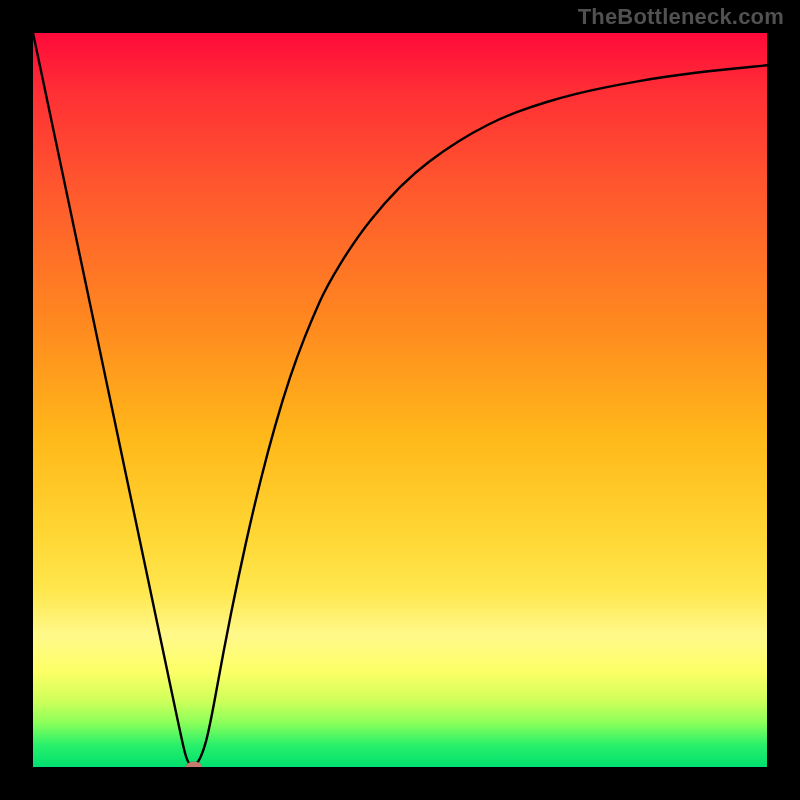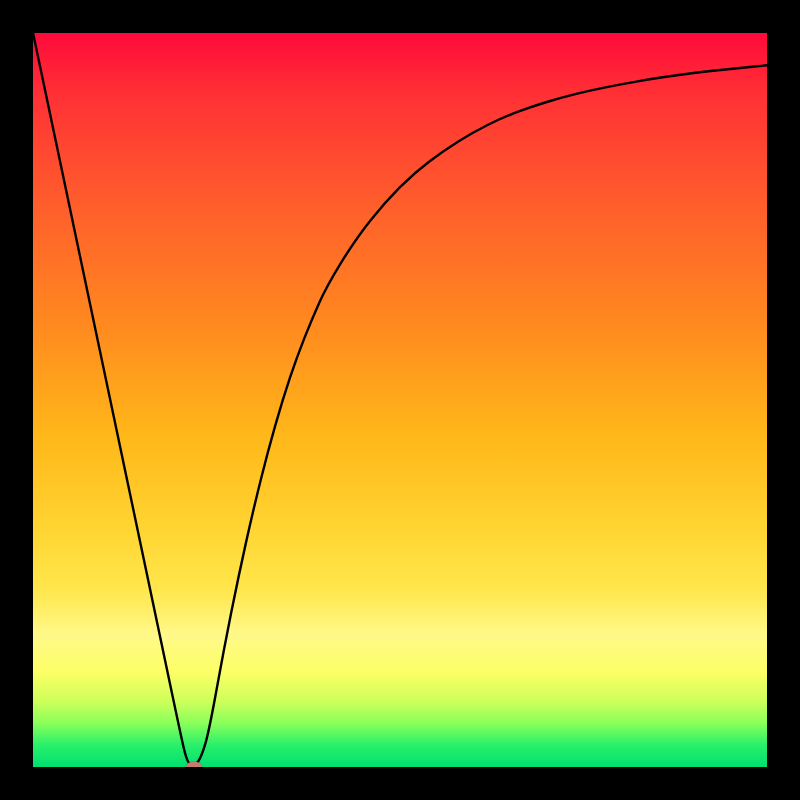--- a/index.html
+++ b/index.html
@@ -68,20 +68,21 @@
     background: #c77a6e;
     transform: translate(-50%, -50%);
     box-shadow: 0 0 0 0.5px rgba(0,0,0,0.15);
   }
 </style>
 </head>
 <body>
 
 <div class="frame">
 
+  <div class="watermark">TheBottleneck.com</div>
 
   <div class="plot-area">
     <div class="gradient"></div>
 
     <svg class="curve" viewBox="0 0 734 734" preserveAspectRatio="none">
       <path id="curve-path" fill="none" stroke="#000" stroke-width="2.4" stroke-linejoin="round" stroke-linecap="round" d="M 0.00 0.00 Q 0.00 0.00 7.34 34.87 Q 14.68 69.73 22.02 104.59 Q 29.36 139.46 36.70 174.32 Q 44.04 209.19 51.38 244.06 Q 58.72 278.92 66.06 313.78 Q 73.40 348.65 80.74 383.51 Q 88.08 418.38 95.42 453.25 Q 102.76 488.11 110.10 522.98 Q 117.44 557.84 124.78 592.71 Q 132.12 627.57 139.46 662.43 Q 146.80 697.30 150.47 713.82 Q 154.14 730.33 157.81 732.16 Q 161.48 734.00 165.15 728.50 Q 168.82 722.99 172.49 710.14 Q 176.16 697.30 183.50 656.93 Q 190.84 616.56 198.18 579.86 Q 205.52 543.16 212.86 510.13 Q 220.20 477.10 227.54 447.74 Q 234.88 418.38 242.22 392.69 Q 249.56 367.00 256.90 344.98 Q 264.24 322.96 271.58 304.61 Q 278.92 286.26 286.26 269.75 Q 293.60 253.23 308.28 229.37 Q 322.96 205.52 337.64 187.17 Q 352.32 168.82 367.00 154.14 Q 381.68 139.46 396.36 128.45 Q 411.04 117.44 425.72 108.27 Q 440.40 99.09 455.08 91.75 Q 469.76 84.41 484.44 78.90 Q 499.12 73.40 513.80 69.00 Q 528.48 64.59 543.16 60.92 Q 557.84 57.25 572.52 54.32 Q 587.20 51.38 601.88 48.81 Q 616.56 46.24 631.24 44.04 Q 645.92 41.84 660.60 40.00 Q 675.28 38.17 689.96 36.70 Q 704.64 35.23 719.32 33.76 T 734.00 32.30"></path>
     </svg>
 
     <div class="marker" id="marker" style="left: 161.48px; top: 734px; background: rgb(199, 122, 110);"></div>
   </div>

